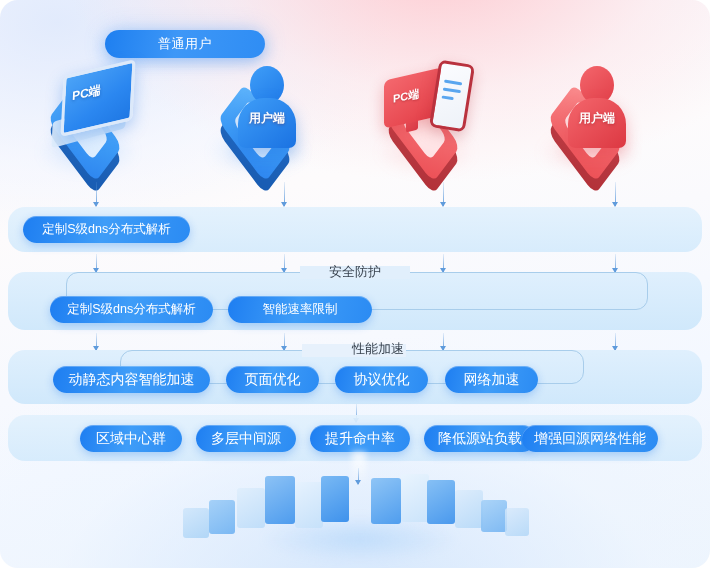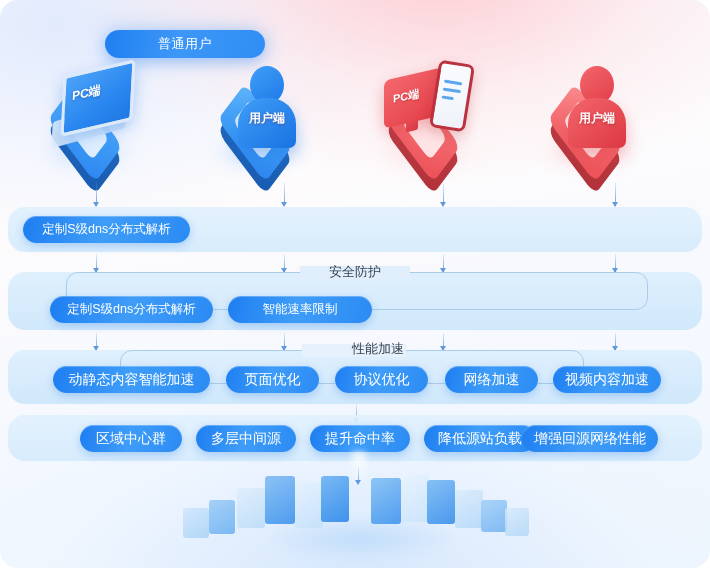--- a/index.html
+++ b/index.html
@@ -319,21 +319,20 @@
 
   <div class="band band-sec" style="left:8px;top:350px;width:694px;height:54px;"></div>
   <div class="group-box" style="left:120px;top:350px;width:462px;height:32px;"></div>
   <div class="group-mask" style="left:302px;top:344px;width:104px;height:13px;background:#e7f1fc;"></div>
   <div class="group-label" style="left:300px;top:341px;width:104px;text-align:right;">性能加速</div>
 
   <div class="chip chip-sm" style="left:53px;top:366px;width:157px;">动静态内容智能加速</div>
   <div class="chip chip-sm" style="left:226px;top:366px;width:93px;">页面优化</div>
   <div class="chip chip-sm" style="left:335px;top:366px;width:93px;">协议优化</div>
   <div class="chip chip-sm" style="left:445px;top:366px;width:93px;">网络加速</div>
-  <div class="chip chip-sm" style="left:553px;top:366px;width:108px;">视频内容加速</div>
 
   <div class="arrow" style="left:356px;top:404px;height:18px;"></div>
 
   <div class="band" style="left:8px;top:415px;width:694px;height:46px;"></div>
   <div class="chip chip-sm" style="left:80px;top:425px;width:102px;">区域中心群</div>
   <div class="chip chip-sm" style="left:310px;top:425px;width:100px;">提升命中率</div>
   <div class="chip chip-sm" style="left:196px;top:425px;width:100px;">多层中间源</div>
   <div class="chip chip-sm" style="left:424px;top:425px;width:112px;">降低源站负载</div>
   <div class="chip chip-sm" style="left:522px;top:425px;width:136px;">增强回源网络性能</div>
 

